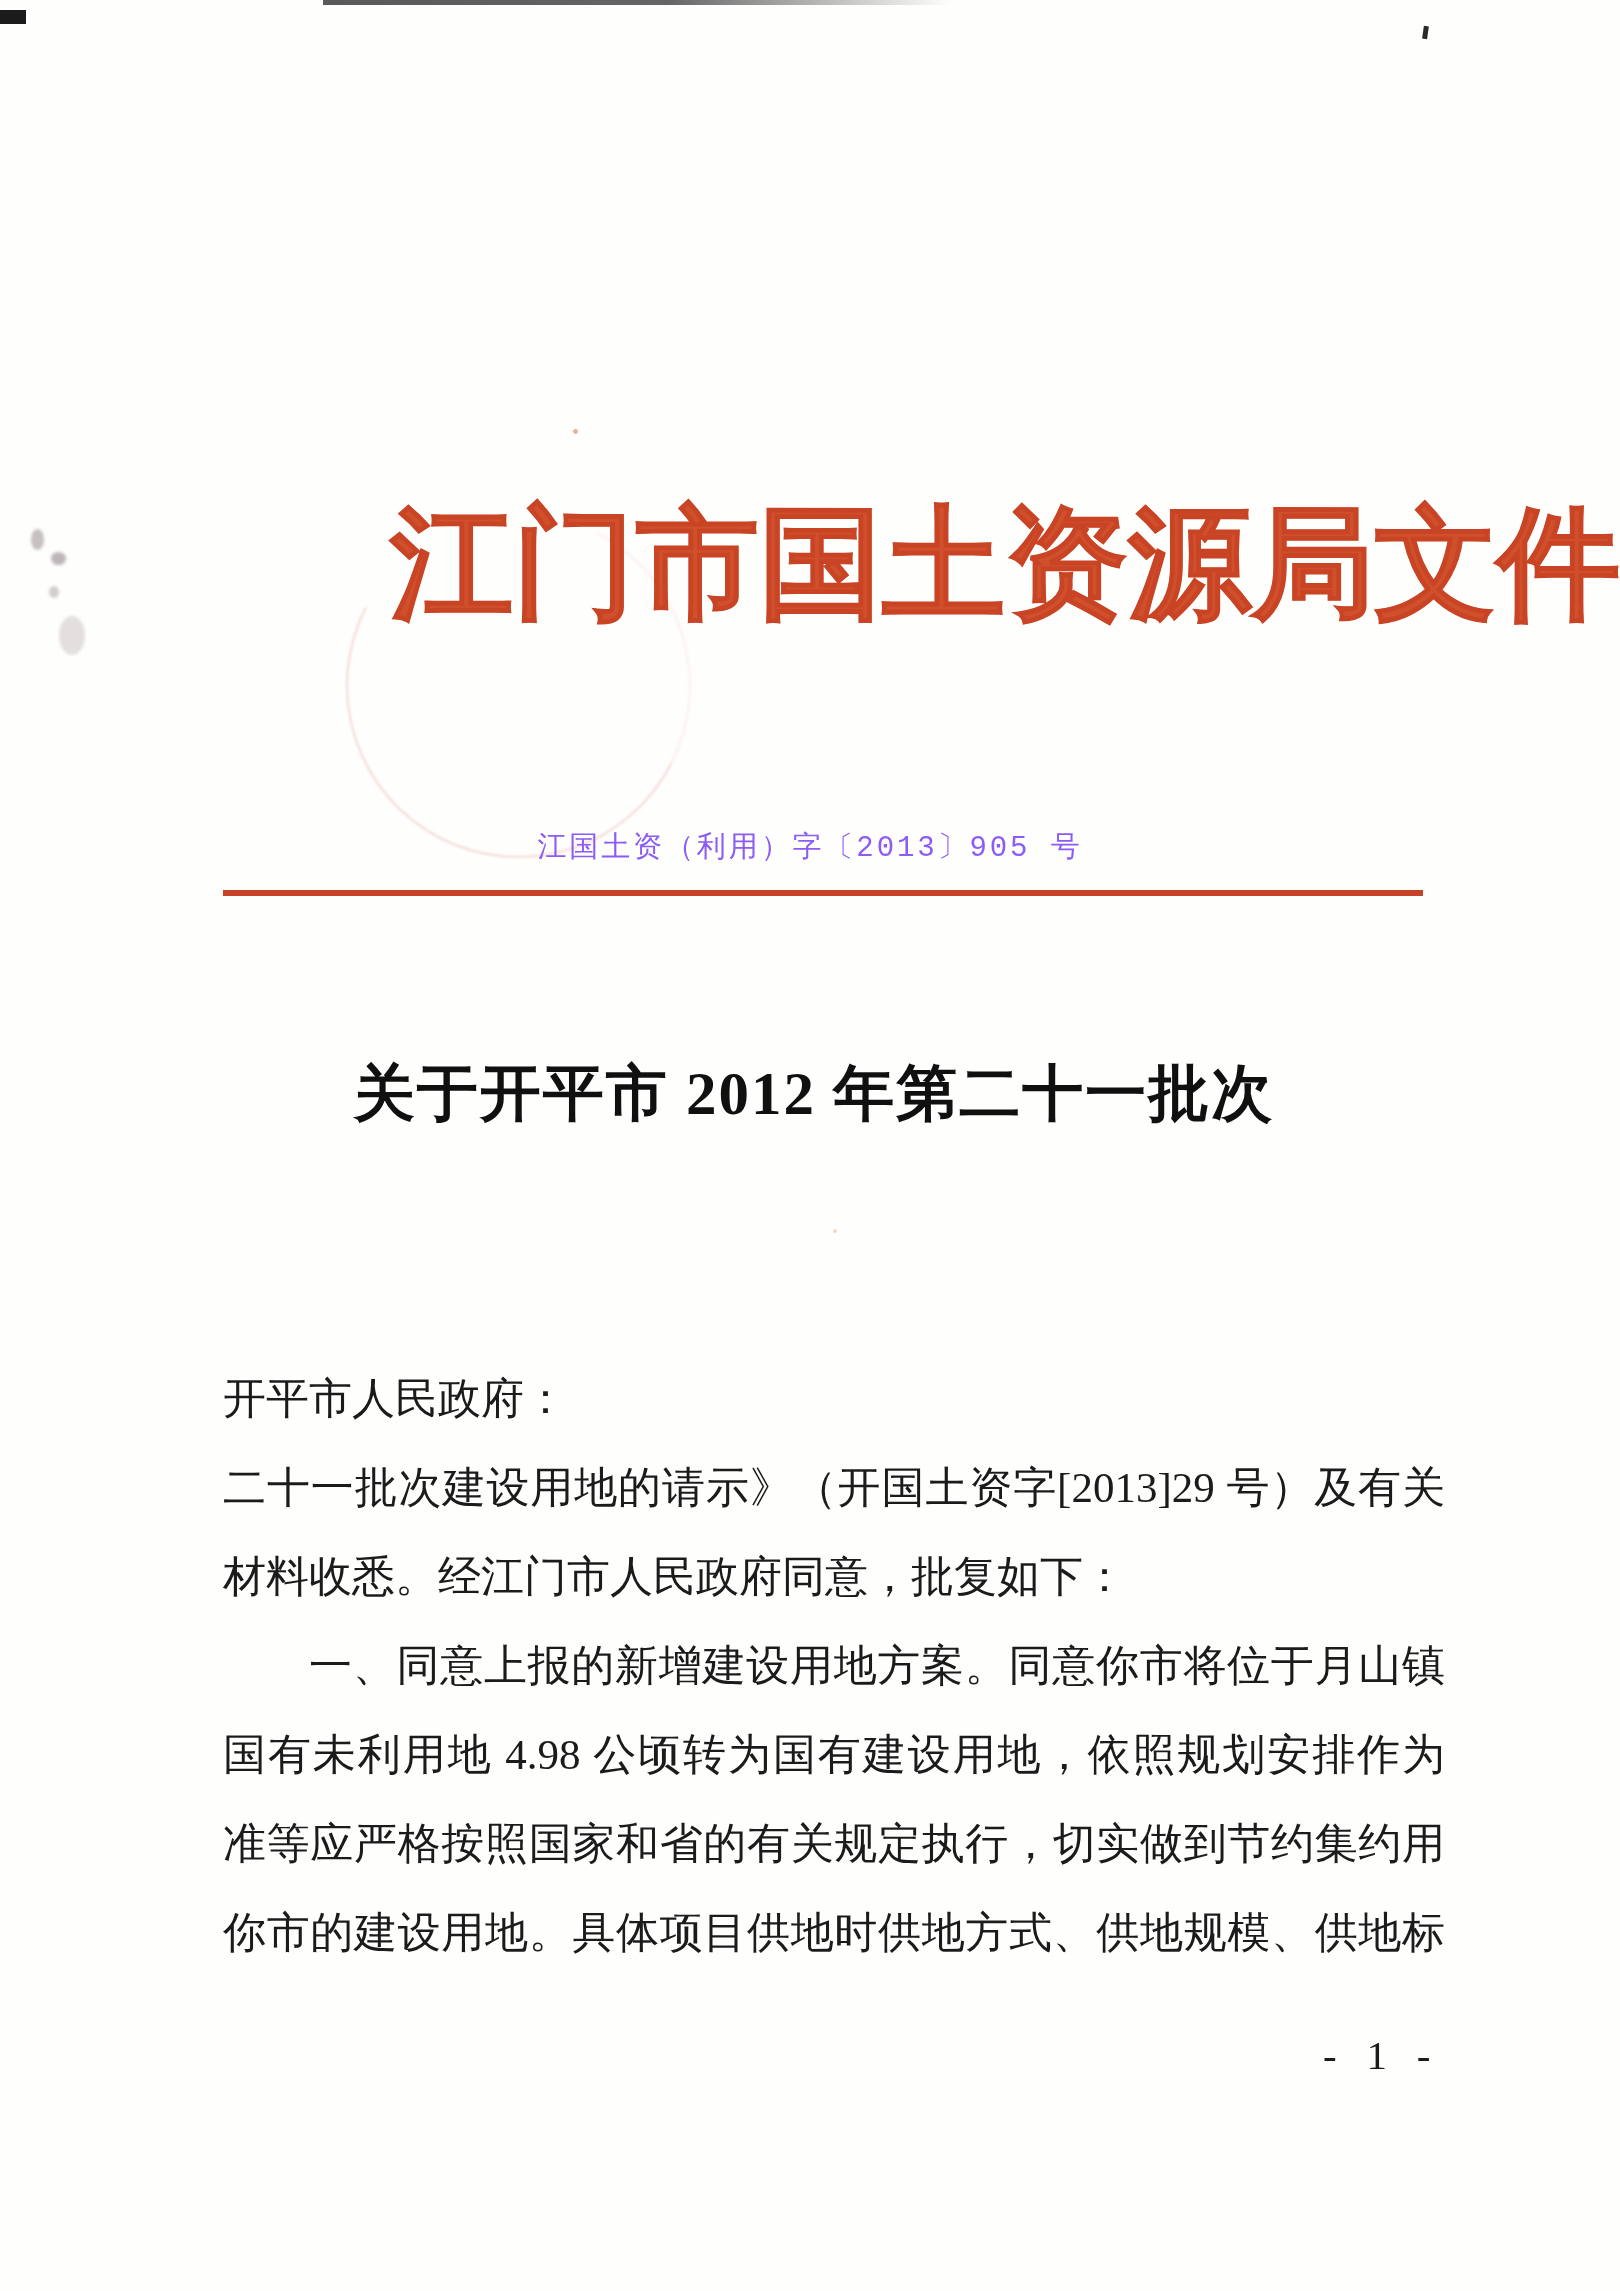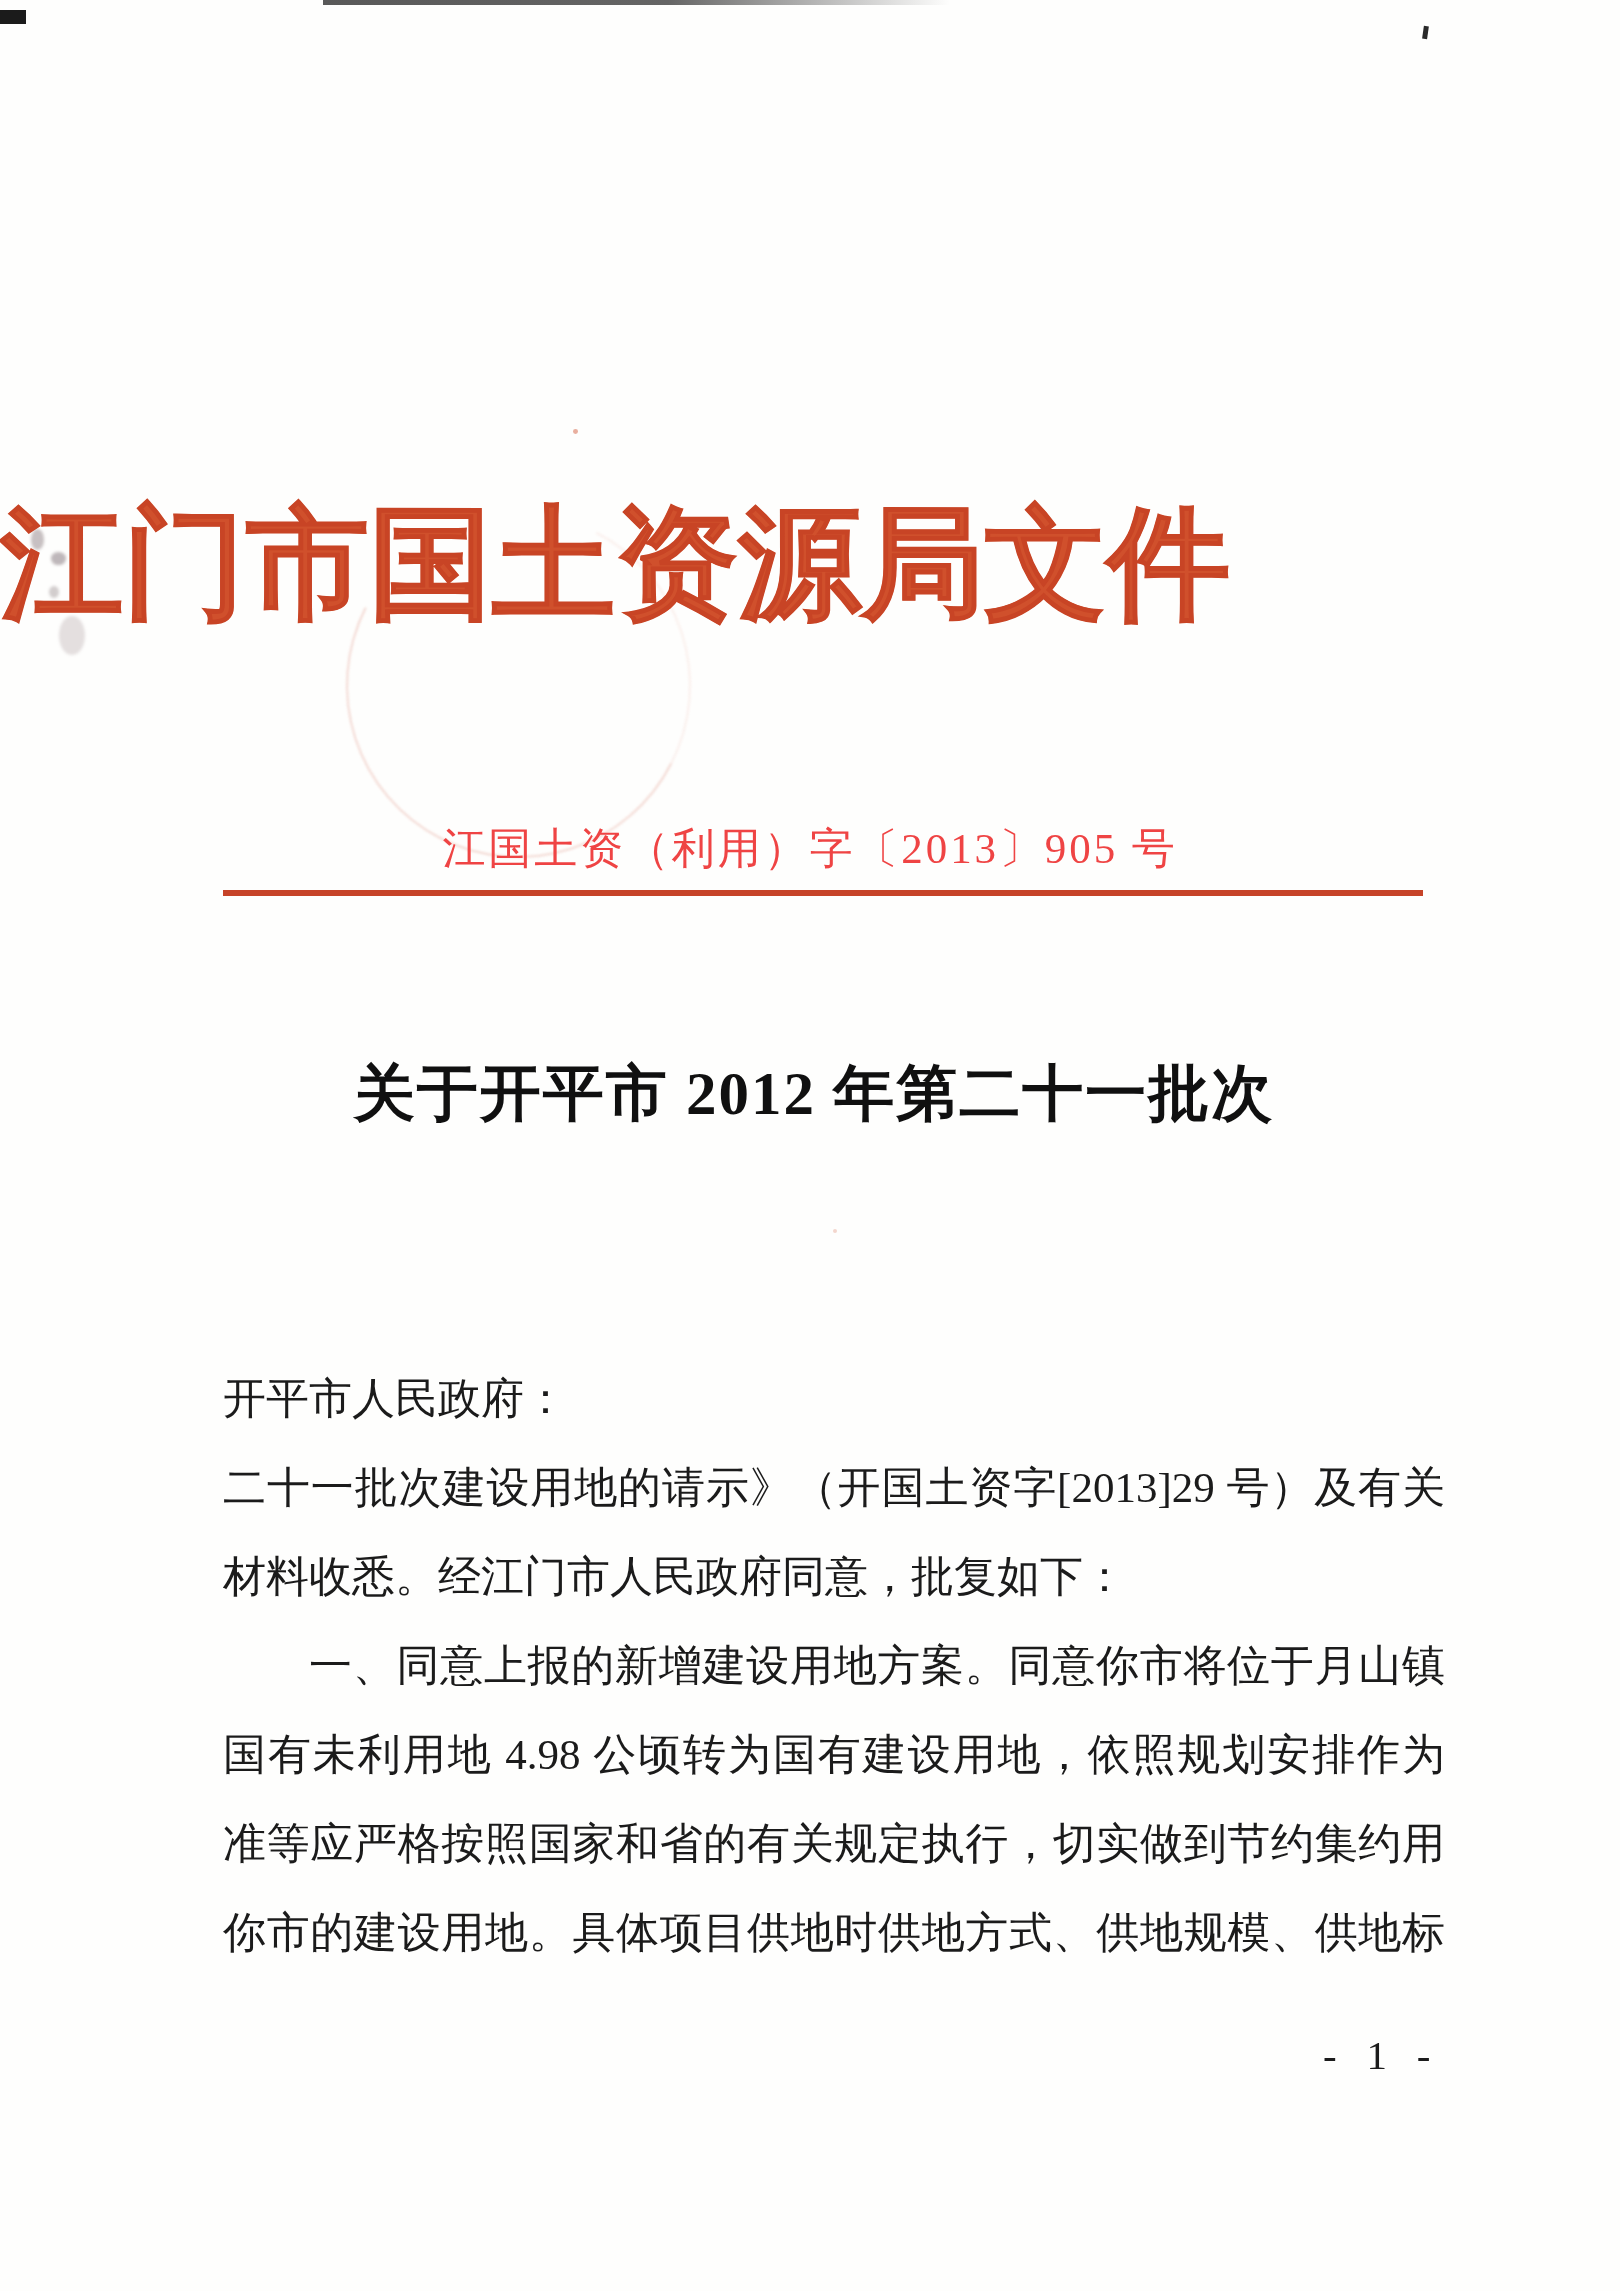--- a/index.html
+++ b/index.html
@@ -34,32 +34,33 @@
     border-radius:50%;
     border:2.9px solid rgba(201,70,45,.20);
     border-top-color:transparent;
     border-right-color:rgba(201,70,45,.08);
     transform:rotate(-18deg);
     filter:blur(1.2px);
   }
   
   .org-title{
     position:absolute;top:482px;left:0;right:0;margin:0;
-    text-align:left;
+    text-align:right;
     font-size:123px;line-height:165px;font-weight:bold;
     color:#d0502c;
     letter-spacing:0px;
     -webkit-text-stroke:1px #c84425;
   }
   .doc-no{
     position:absolute;top:821px;left:0;right:0;
     text-align:center;
-    font-size:43px;line-height:55px;
+    font-size:29px;line-height:55px;
     letter-spacing:2.9px;
-    color:#ef4444;
+    color:#8b5cf6;
+    font-family:Liberation Mono, monospace;
   }
   .red-rule{
     position:absolute;top:890px;left:223px;width:1200px;height:5.9px;
     background:#c64328;
   }
   
   .doc-title{
     position:absolute;top:1047px;left:0;right:0;
     text-align:center;
     font-size:61px;line-height:94px;

